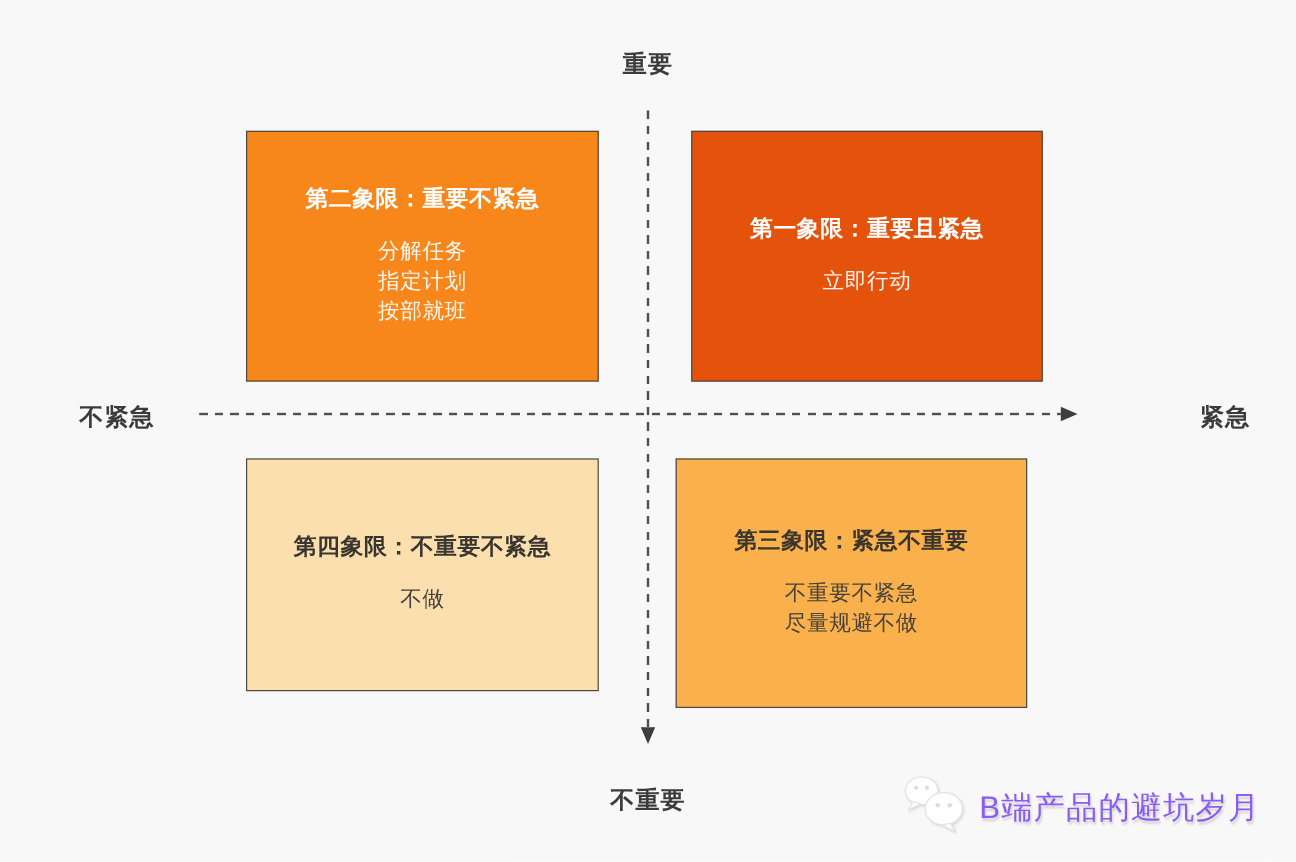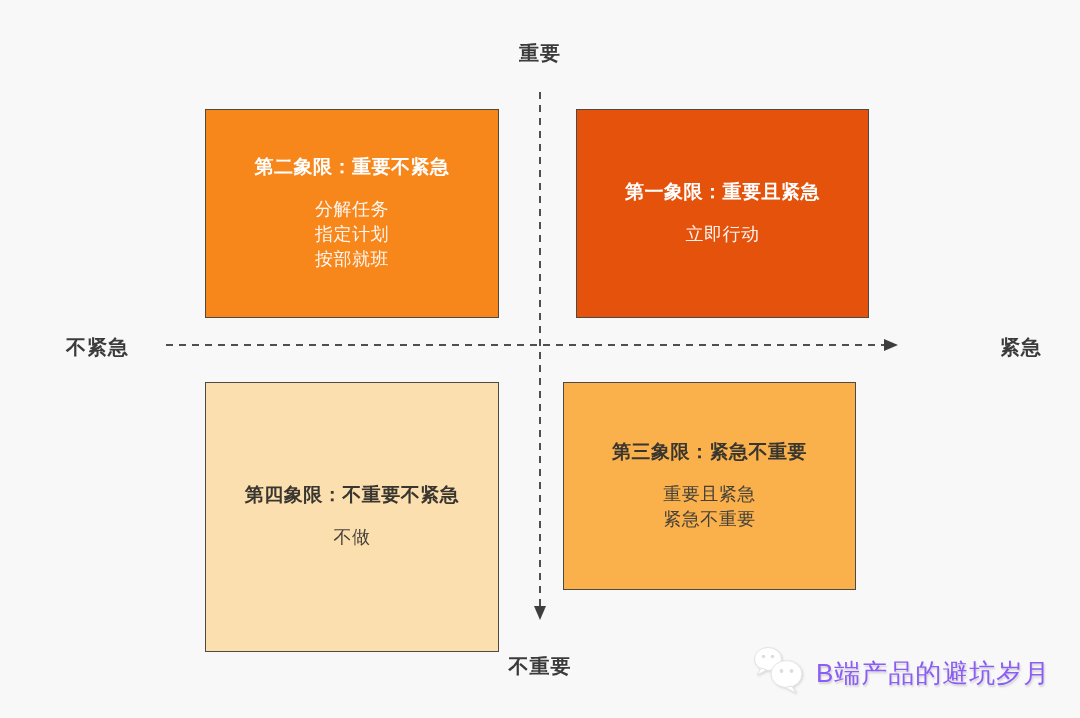--- a/index.html
+++ b/index.html
@@ -45,21 +45,21 @@
   .quad{
     position:absolute;
     border:1.5px solid #4d4a43;
     box-sizing:border-box;
     display:flex;flex-direction:column;
     align-items:center;justify-content:center;
     text-align:center;
   }
   .quad-q2{left:205px;top:109px;width:294px;height:209px;}
   .quad-q1{left:576px;top:109px;width:293px;height:209px;}
-  .quad-q4{left:205px;top:382px;width:294px;height:270px;}
+  .quad-q4{left:205px;top:382px;width:294px;height:194px;}
   .quad-q3{left:563px;top:382px;width:293px;height:208px;}
   .q-title{
     font-size:19px;font-weight:bold;line-height:21px;
     margin-bottom:20px;letter-spacing:0.5px;
   }
   .q-line{font-size:18px;line-height:25px;letter-spacing:0.5px;}
   .quad-light .q-title{color:#ffffff;}
   .quad-light .q-line{color:rgba(255,255,255,0.93);}
   .quad-dark .q-title{color:#39362f;}
   .quad-dark .q-line{color:#46413a;}
@@ -101,22 +101,22 @@
     <div class="q-line">按部就班</div>
   </div>
 
   <div class="quad quad-q4 quad-dark" style="background-color: rgb(252, 223, 174);">
     <div class="q-title">第四象限：不重要不紧急</div>
     <div class="q-line">不做</div>
   </div>
 
   <div class="quad quad-q3 quad-dark" style="background-color: rgb(251, 177, 75);">
     <div class="q-title">第三象限：紧急不重要</div>
-    <div class="q-line">重要且紧急</div>
-    <div class="q-line">紧急不重要</div>
+    <div class="q-line">不重要不紧急</div>
+    <div class="q-line">尽量规避不做</div>
   </div>
 
   <div class="watermark">
     <span class="wm-icon">
       <svg width="54" height="50" viewBox="0 0 54 50">
 
         <g>
           <ellipse cx="16" cy="13" rx="13.5" ry="11.5" fill="#ffffff" stroke="#e2e2e2" stroke-width="1"></ellipse>
           <path d="M9 22 L5 29 L15 24 Z" fill="#ffffff" stroke="#e2e2e2" stroke-width="1" stroke-linejoin="round"></path>
           <circle cx="11.5" cy="10.5" r="1.7" fill="#dcdcdc"></circle>

